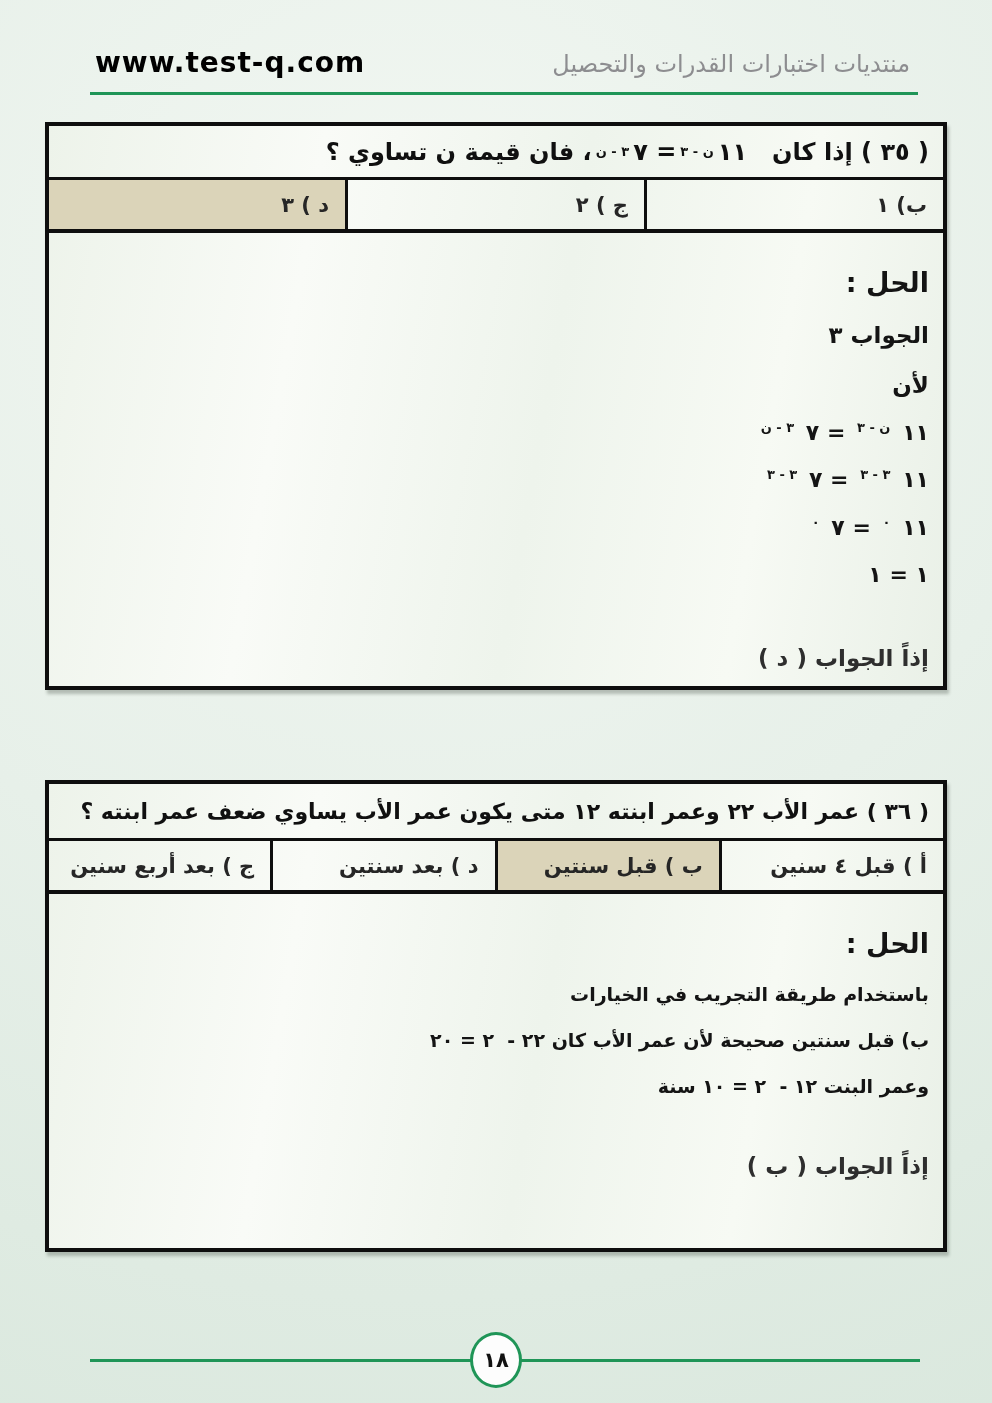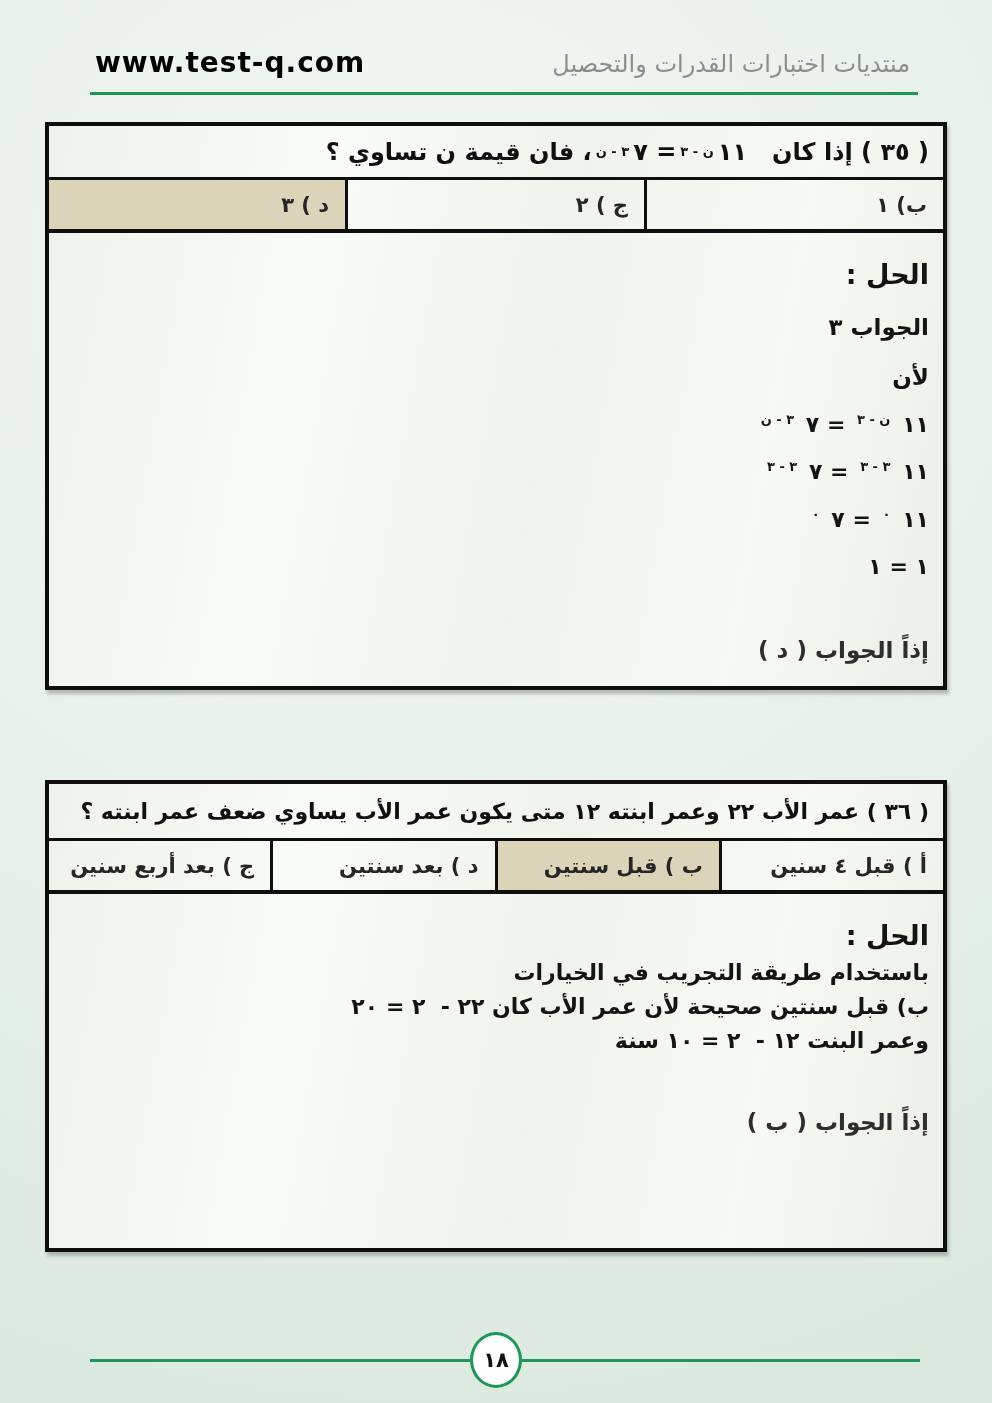--- a/index.html
+++ b/index.html
@@ -52,31 +52,31 @@
   .cell {
     flex:1; display:flex; align-items:center;
     padding:0 16px; font-size:21px; font-weight:700; color:#262626;
     direction:rtl; white-space:nowrap;
   }
   .cell:not(:last-child) { border-left:3px solid #0e0e0e; }
   .cell.highlight { background:#dbd4b9; }
 
   .solution {
     direction:rtl; text-align:right;
-    padding:20px 14px 0; color:#141414;
+    padding:28px 14px 0; color:#141414;
   }
   .sol-heading { font-size:27px; font-weight:700; margin-top:6px; }
   .sol-line { font-size:23px; font-weight:700; }
   #q35 .sol-line { margin-top:24px; }
   .equation { font-size:22px; font-weight:700; margin-top:22px; }
   sup { font-size:13px; margin:0 4px; }
   sup:empty { margin:0; }
   .conclusion { font-size:23px; font-weight:700; color:#2e2e2e; }
   #q35 .conclusion { margin-top:58px; }
-  #q36 .sol-line { margin-top:9px; font-size:22px;text-align:right; }
+  #q36 .sol-line { margin-top:24px; font-size:19px;text-align:right; }
   #q36 .conclusion { margin-top:56px; }
 
   
   .footer-rule {
     position:absolute; left:90px; top:1359px; width:830px; height:3px;
     background:#1f9557;
   }
   .page-badge {
     position:absolute; left:470px; top:1332px; width:52px; height:56px;
     border:3px solid #1f9557; border-radius:50%;

